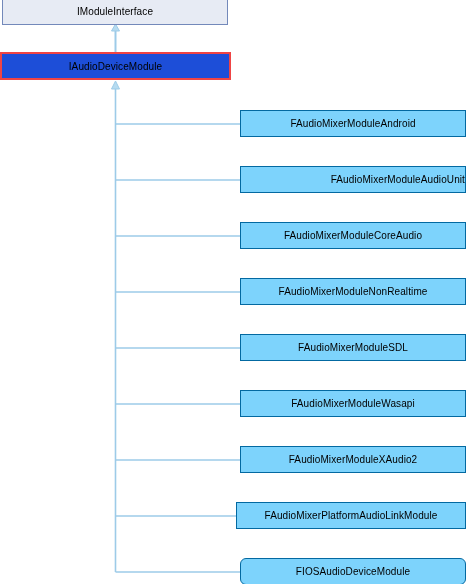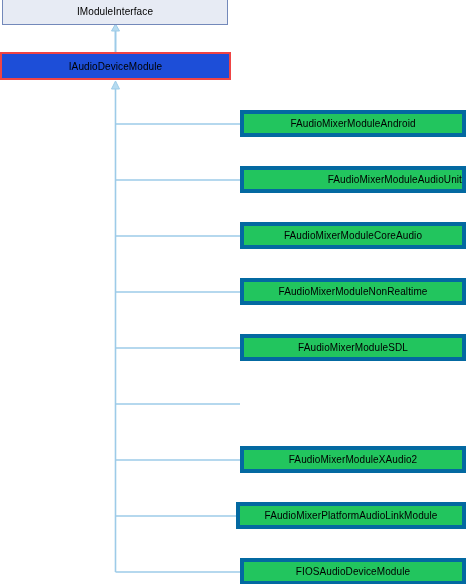--- a/index.html
+++ b/index.html
@@ -24,22 +24,22 @@
     position: absolute;
     box-sizing: border-box;
     display: flex;
     align-items: center;
     justify-content: center;
     font-size: 10px;
     line-height: 11px;
     color: #000000;
     letter-spacing: 0.1px;
     white-space: nowrap;
-    background: #22c55e;
-    border: 4px solid #0369a1;
+    background: #7dd3fc;
+    border: 1px solid #0369a1;
   }
   .node.root-node {
     background: #e7ebf4;
     border: 1px solid #7389ba;
   }
   .node.current-node {
     background: #1d4ed8;
     border: 2px solid #ef4444;
   }
   .node-label {
@@ -99,26 +99,29 @@
   </div>
 
   <div class="node" style="left:240px; top:222px; width:226px; height:27px;">
     <span class="node-label">FAudioMixerModuleCoreAudio</span>
   </div>
 
   <div class="node" style="left:240px; top:334px; width:226px; height:27px;align-items:center;">
     <span class="node-label">FAudioMixerModuleSDL</span>
   </div>
 
+  <div class="node" style="left:240px; top:390px; width:226px; height:27px;">
+    <span class="node-label">FAudioMixerModuleWasapi</span>
+  </div>
 
   <div class="node" style="left:240px; top:446px; width:226px; height:27px;">
     <span class="node-label">FAudioMixerModuleXAudio2</span>
   </div>
 
   <div class="node" style="left:236px; top:502px; width:230px; height:27px;">
     <span class="node-label">FAudioMixerPlatformAudioLinkModule</span>
   </div>
 
-  <div class="node" style="left:240px; top:558px; width:226px; height:27px;">
+  <div class="node" style="left:240px; top:558px; width:226px; height:27px;border-radius:6px;">
     <span class="node-label">FIOSAudioDeviceModule</span>
   </div>
 
 </div>
 
 </body></html>

